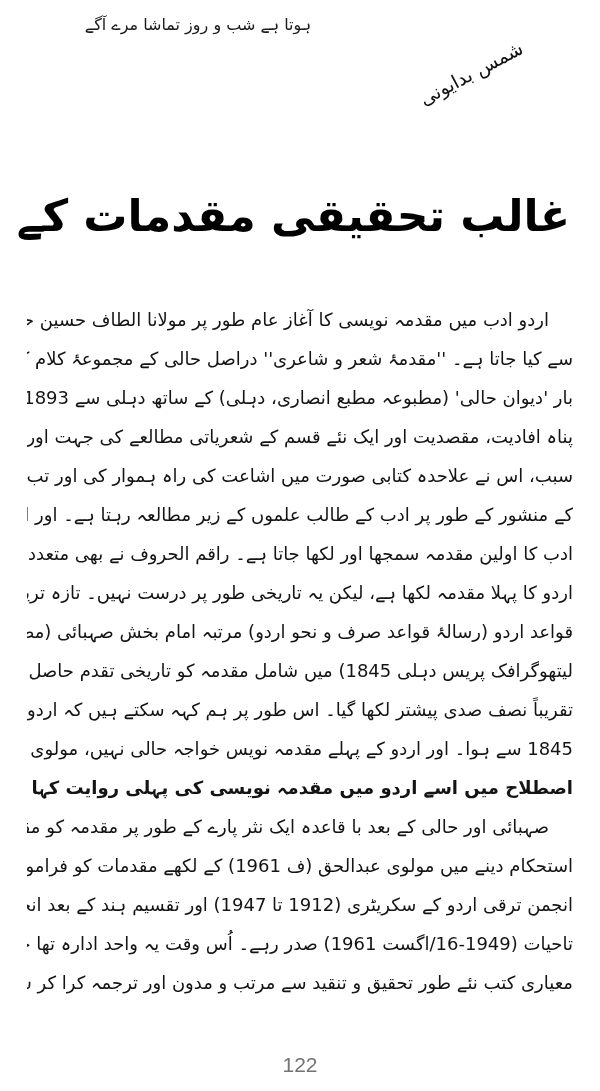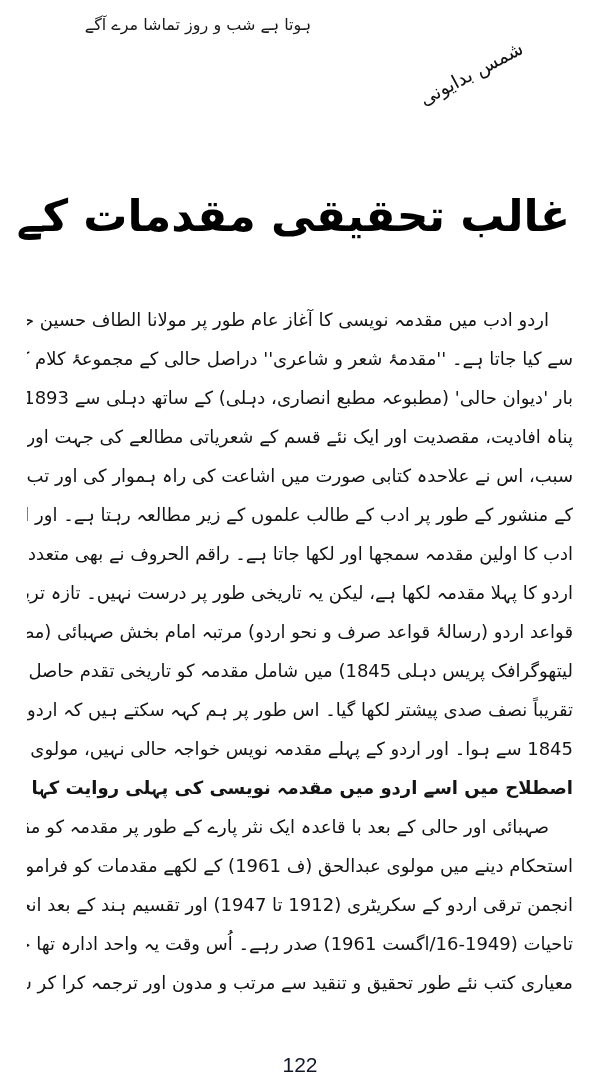--- a/index.html
+++ b/index.html
@@ -94,21 +94,21 @@
   }
   
   .page-number {
     position: absolute;
     bottom: 14px;
     left: 0;
     right: 0;
     text-align: center;
     font-family: "Liberation Sans", sans-serif;
     font-size: 21px;
-    color: #0f172a;
+    color: #737373;
     direction: ltr;
   }
 </style>
 </head>
 <body>
 
 <div class="page">
 
   <div class="header-verse">ہوتا ہے شب و روز تماشا مرے آگے</div>
 

